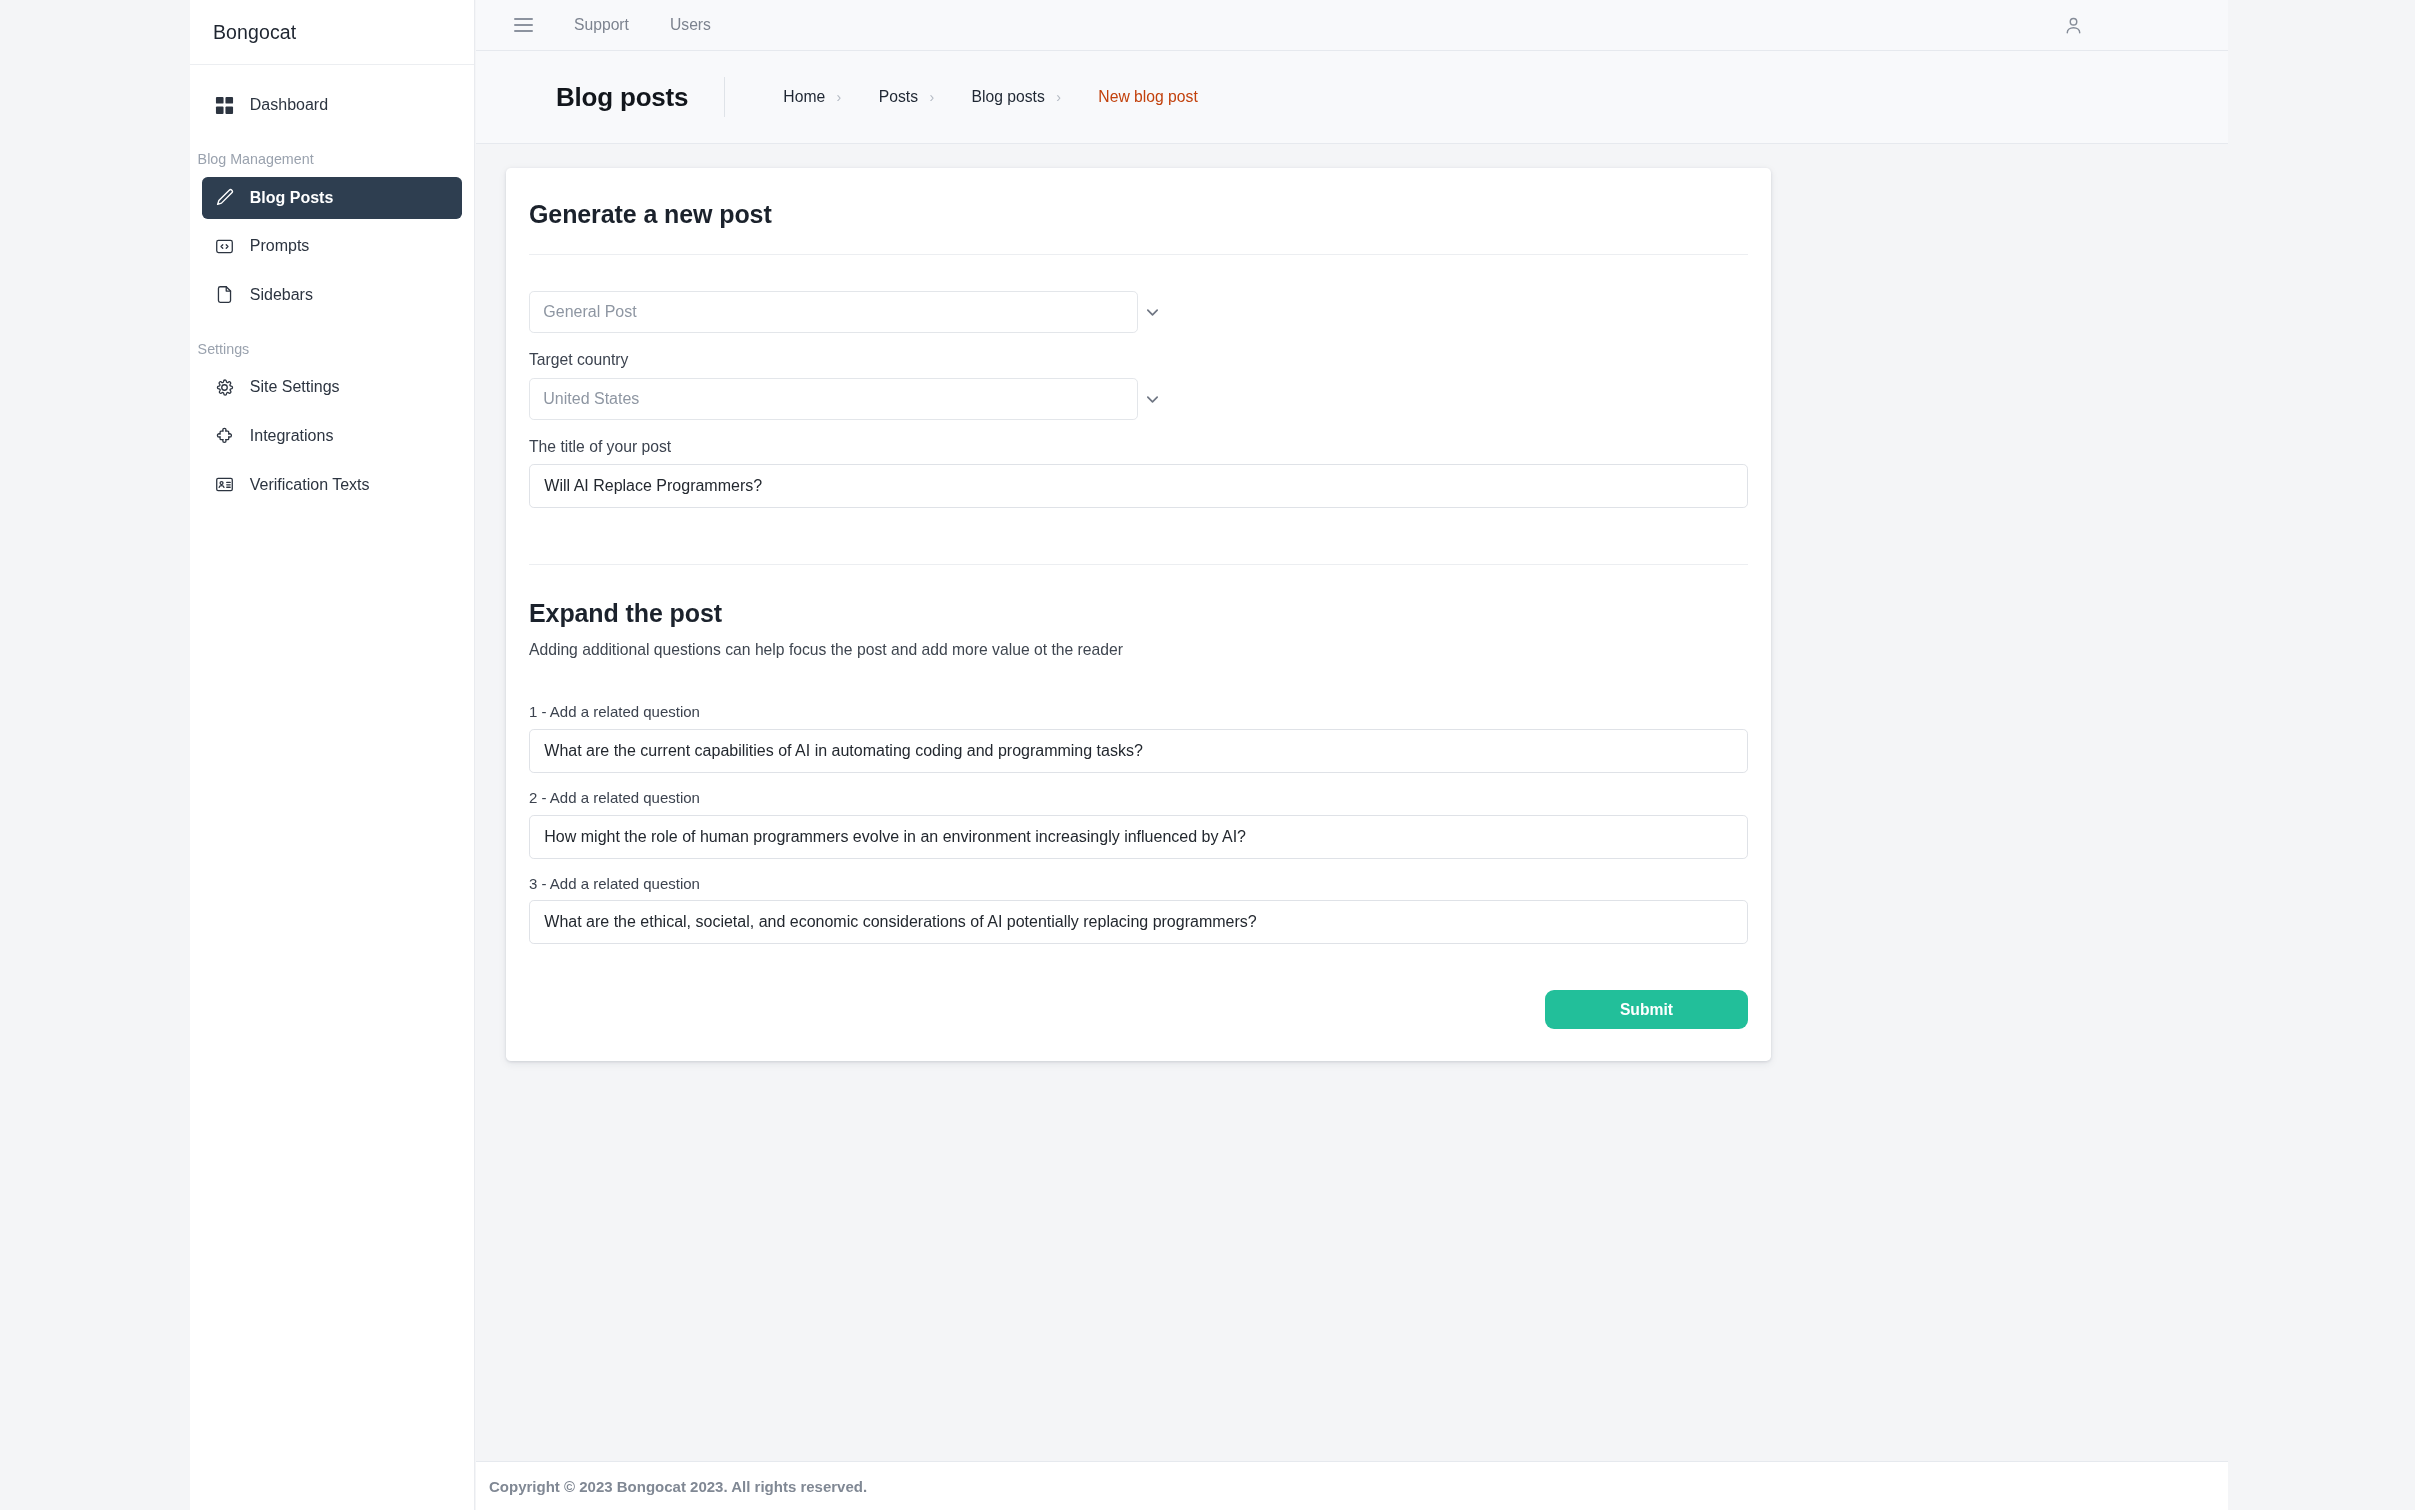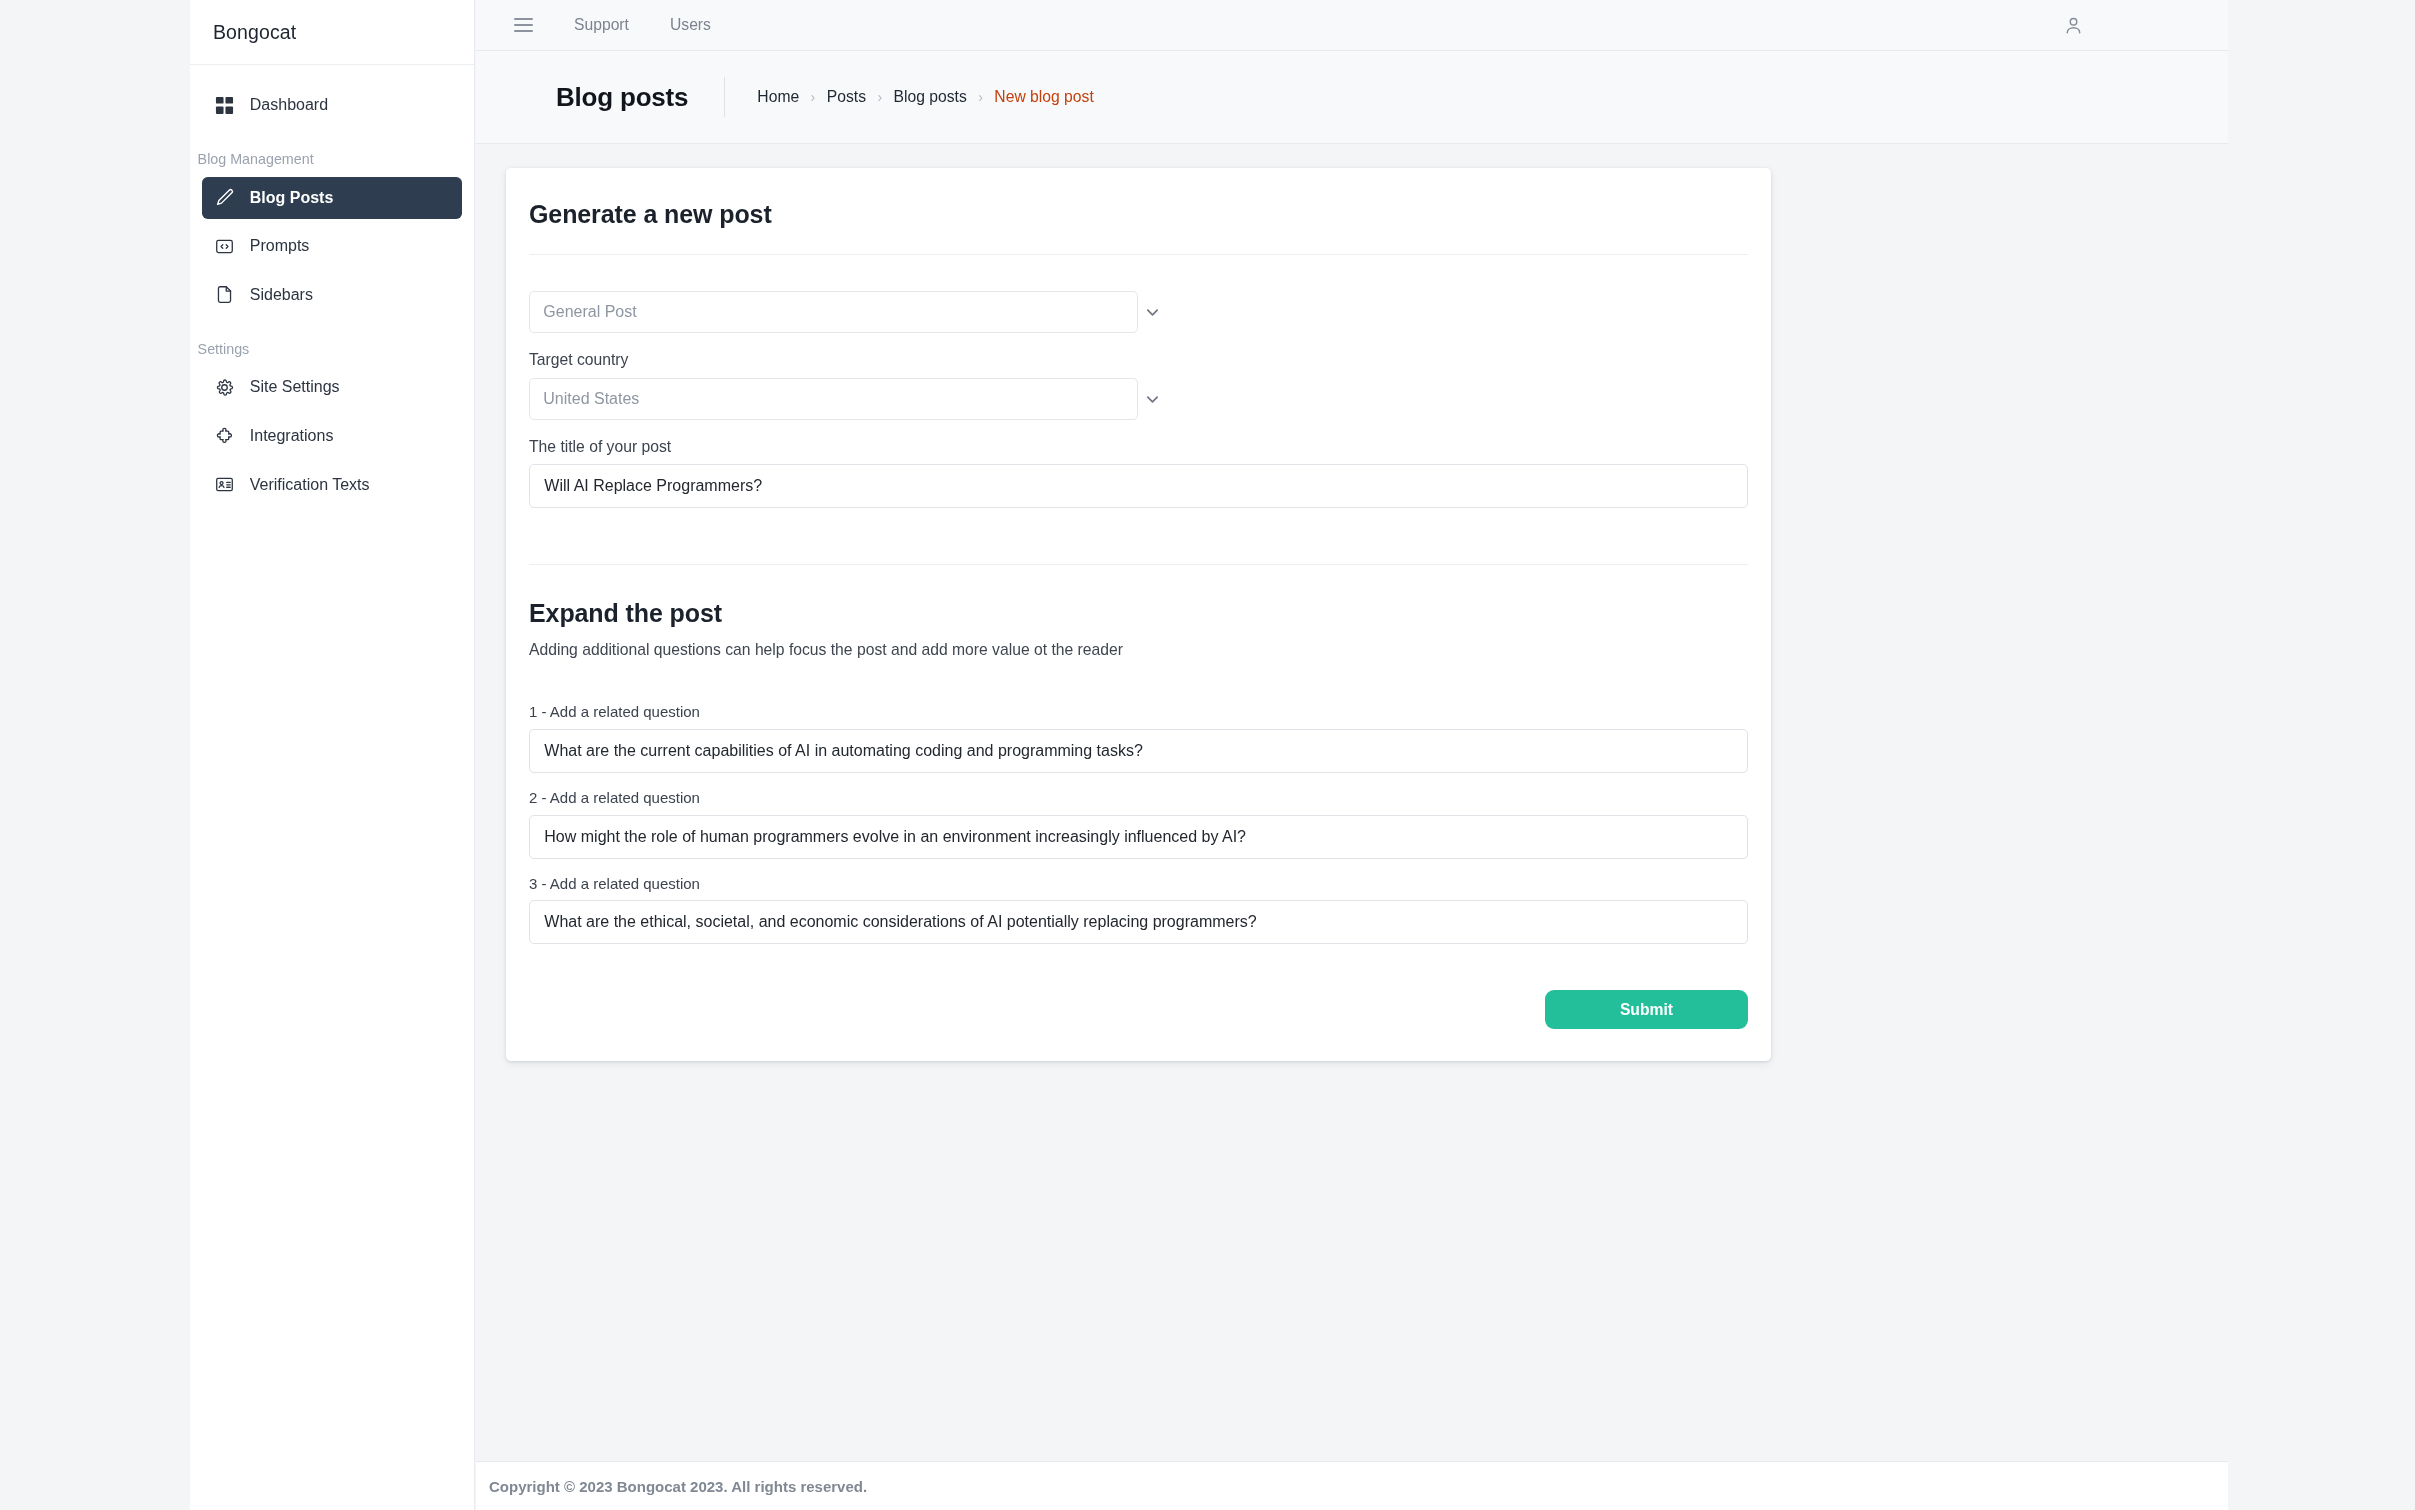--- a/index.html
+++ b/index.html
@@ -101,21 +101,21 @@
     font-size: 26px;
     color: #12161c;
     margin-left: 80px;
     letter-spacing: -0.2px;
   }
   .head-sep {
     width: 1px; height: 40px; background: #dfe3e8;
     margin: 0 32px 0 36px;
   }
   .crumbs { display: flex; align-items: center; gap: 11.4px; font-size: 15.7px; }
-  .crumb { color: #1f2733; cursor: pointer; }
+  .crumb { color: #1f2733; cursor: pointer; margin-left: 26px; }
   .crumb.current { color: #c2410c; cursor: default; }
   .crumb-sep { color: #b4bac3; font-size: 14.3px; }
 
   
   .content {
     position: absolute;
     left: 476px; top: 145px;
     width: 1752px; height: 1316px;
     background: #f4f5f7;
     z-index: 2;

